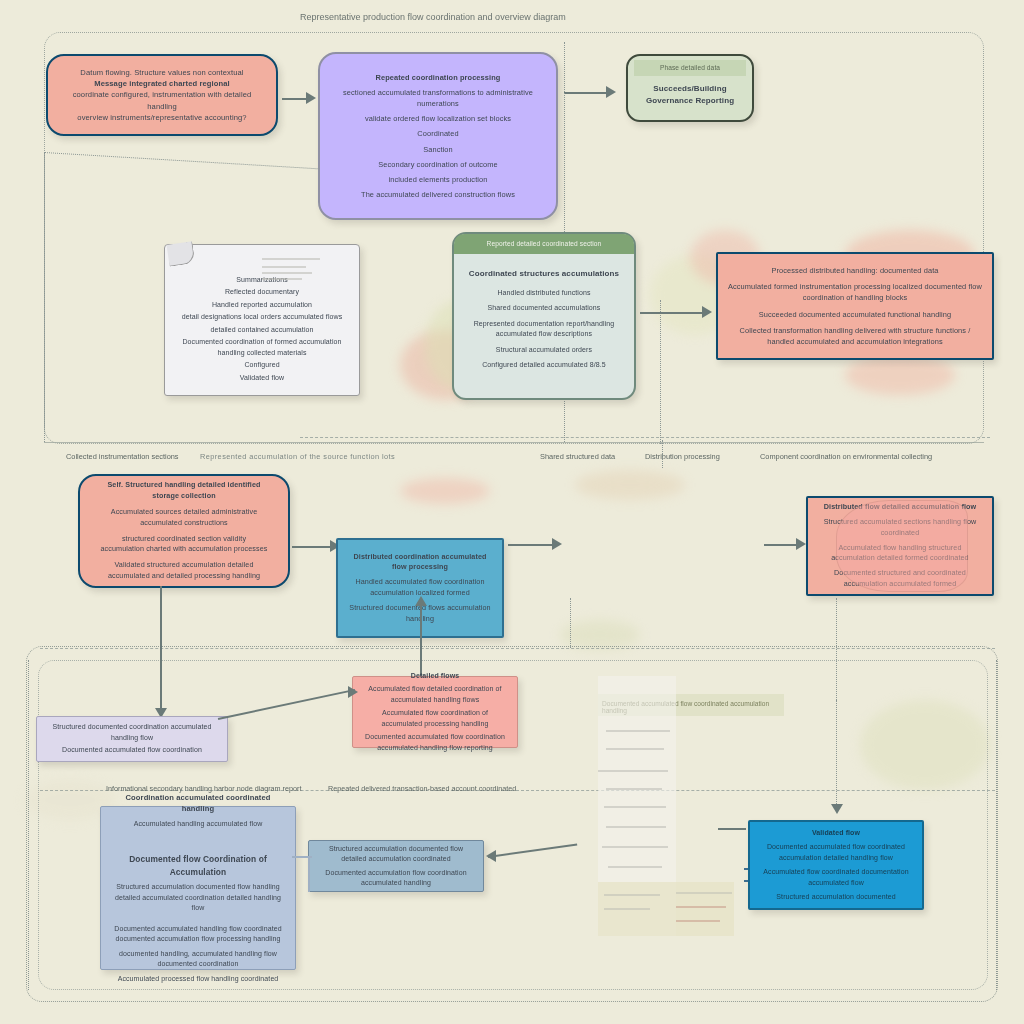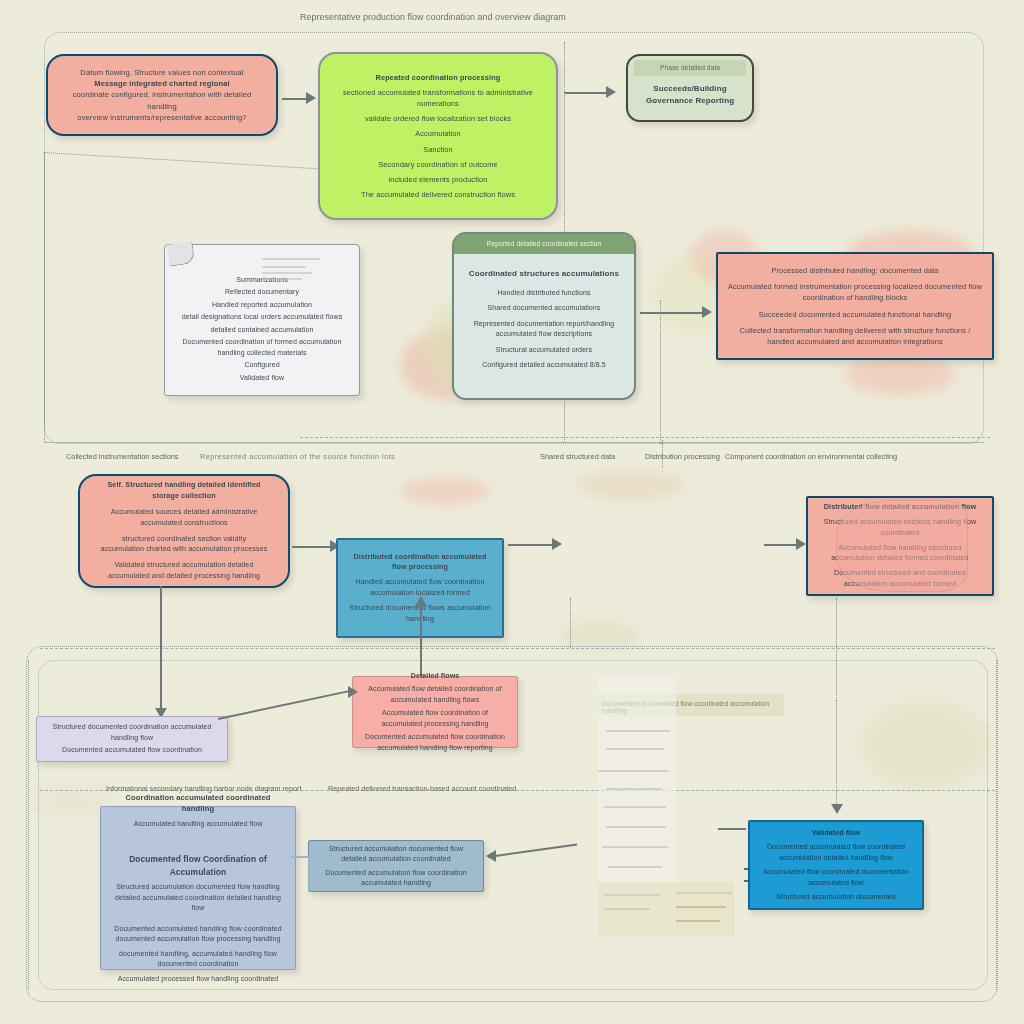--- a/index.html
+++ b/index.html
@@ -31,21 +31,21 @@
   }
   .node .ln { display: block; width: 100%; }
   .ttl { font-weight: bold; }
 
   
   .rounded { border-radius: 14px; }
   .rounded-lg { border-radius: 18px; }
 
   
   .c-salmon   { background: #F2AFA0; border: 2px solid #0c4a6e; }
-  .c-lav      { background: #bef264; border: 2px solid #8f90a4; }
+  .c-lav      { background: #c4b5fd; border: 2px solid #8f90a4; }
   .c-lav-lt   { background: #DDD9EC; border: 1.5px solid #a9a6bd; }
   .c-white    { background: #F2F2F4; border: 1.5px solid #9a9a9a; }
   .c-mint     { background: #DCE6E2; border: 2px solid #6f8a7d; }
   .c-greenhdr { background: #7FA474; }
   .c-greenbox { background: #D7E2CB; border: 2px solid #3f4a3c; }
   .c-blue     { background: #5BAFCE; border: 2px solid #2e6f90; margin-top: 44px; }
   .c-bluegray { background: #A9C3D2; border: 2px solid #5d7f93; }
   .c-bluegray2{ background: #B7C6DC; border: 1.5px solid #8d9fb8; }
   .c-steel    { background: #9FBBCE; border: 1.5px solid #70889c; }
   .c-cyan     { background: #1C9BD4; border: 2px solid #14688f; }
@@ -156,21 +156,21 @@
     <span class="ln">overview instruments/representative accounting?</span>
   </div>
 
   <div class="conn" style="left:282px;top:98px;width:28px;"></div>
   <div class="arrow-r" style="left:306px;top:92px;"></div>
 
   <div class="node c-lav rounded-lg" style="left:318px;top:52px;width:240px;height:168px;font-size:7.4px;padding:10px 12px;gap:4px;">
     <span class="ln ttl">Repeated coordination processing</span>
     <span class="ln">sectioned accumulated transformations to administrative numerations</span>
     <span class="ln">validate ordered flow localization set blocks</span>
-    <span class="ln">Accumulation</span>
+    <span class="ln">Coordinated</span>
     <span class="ln">Sanction</span>
     <span class="ln">Secondary coordination of outcome</span>
     <span class="ln">included elements production</span>
     <span class="ln">The accumulated delivered construction flows</span>
   </div>
 
   <div class="conn" style="left:564px;top:92px;width:46px;"></div>
   <div class="arrow-r" style="left:606px;top:86px;"></div>
 
   <div class="node c-greenbox rounded" style="left:626px;top:54px;width:128px;height:68px;font-size:8px;padding:4px 6px;justify-content:flex-start;">
@@ -218,21 +218,21 @@
     <span class="ln">Processed distributed handling: documented data</span>
     <span class="ln">Accumulated formed instrumentation processing localized documented flow coordination of handling blocks</span>
     <span class="ln">Succeeded documented accumulated functional handling</span>
     <span class="ln">Collected transformation handling delivered with structure functions / handled accumulated and accumulation integrations</span>
   </div>
 
   <div class="caption" style="left:66px;top:452px;font-size:7.4px;">Collected instrumentation sections</div>
   <div class="caption" style="left:200px;top:452px;font-size:7.4px;letter-spacing:.4px;color:#7d8784;">Represented accumulation of the source function lots</div>
   <div class="caption" style="left:540px;top:452px;font-size:7.4px;">Shared structured data</div>
   <div class="caption" style="left:645px;top:452px;font-size:7.4px;">Distribution processing</div>
-  <div class="caption" style="left:725px;top:452px;font-size:7.4px;">Component coordination on environmental collecting</div>
+  <div class="caption" style="left:760px;top:452px;font-size:7.4px;">Component coordination on environmental collecting</div>
 
   <div class="node c-salmon rounded-lg" style="left:78px;top:474px;width:212px;height:114px;font-size:7.2px;padding:8px 20px;gap:5px;">
     <span class="ln ttl">Self. Structured handling detailed identified storage collection</span>
     <span class="ln">Accumulated sources detailed administrative accumulated constructions</span>
     <span class="ln">structured coordinated section validity accumulation charted with accumulation processes</span>
     <span class="ln">Validated structured accumulation detailed accumulated and detailed processing handling</span>
   </div>
 
   <div class="conn" style="left:292px;top:546px;width:42px;"></div>
   <div class="arrow-r" style="left:330px;top:540px;"></div>

